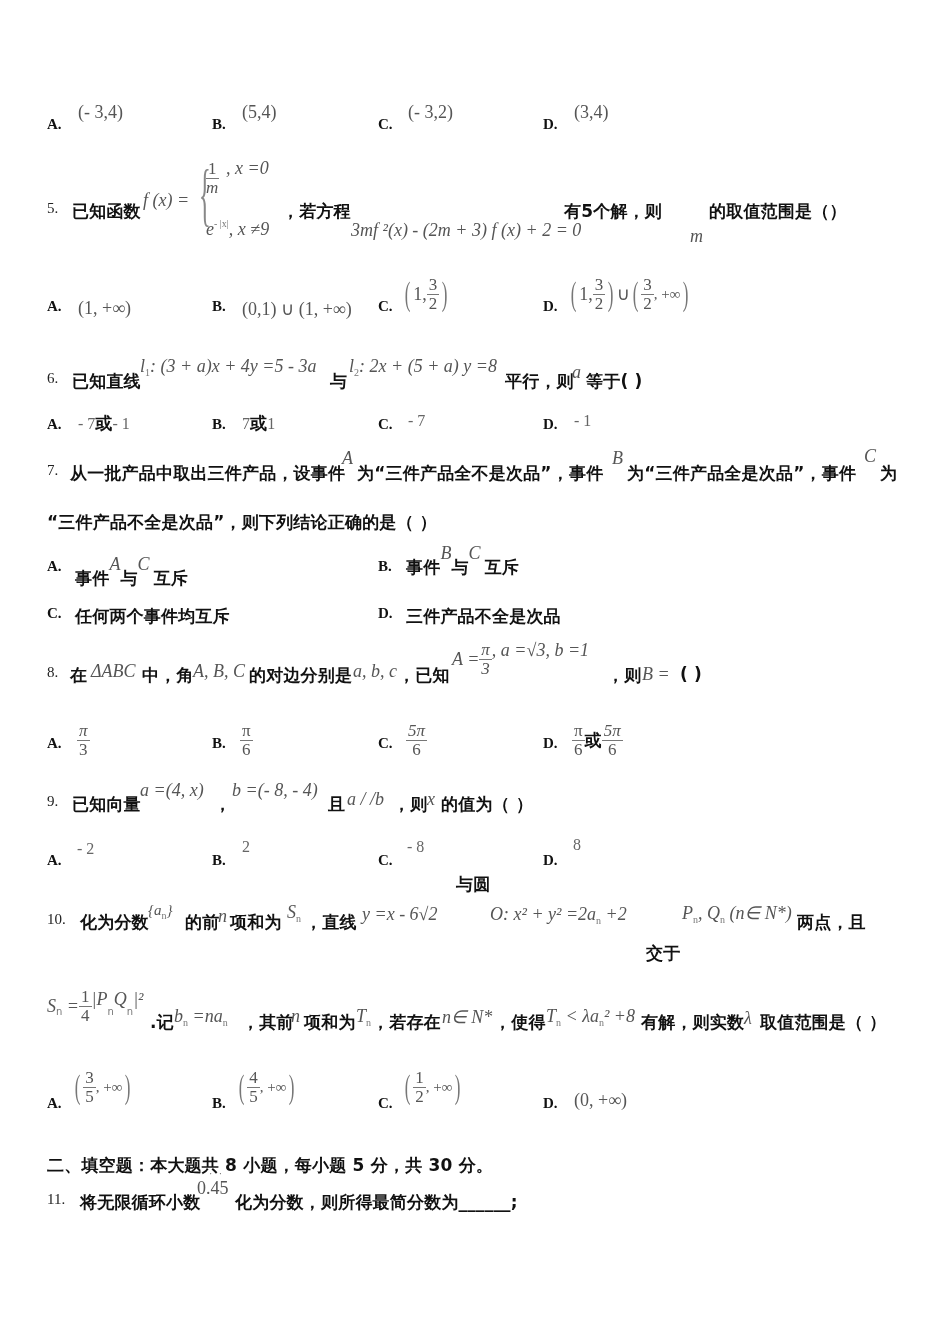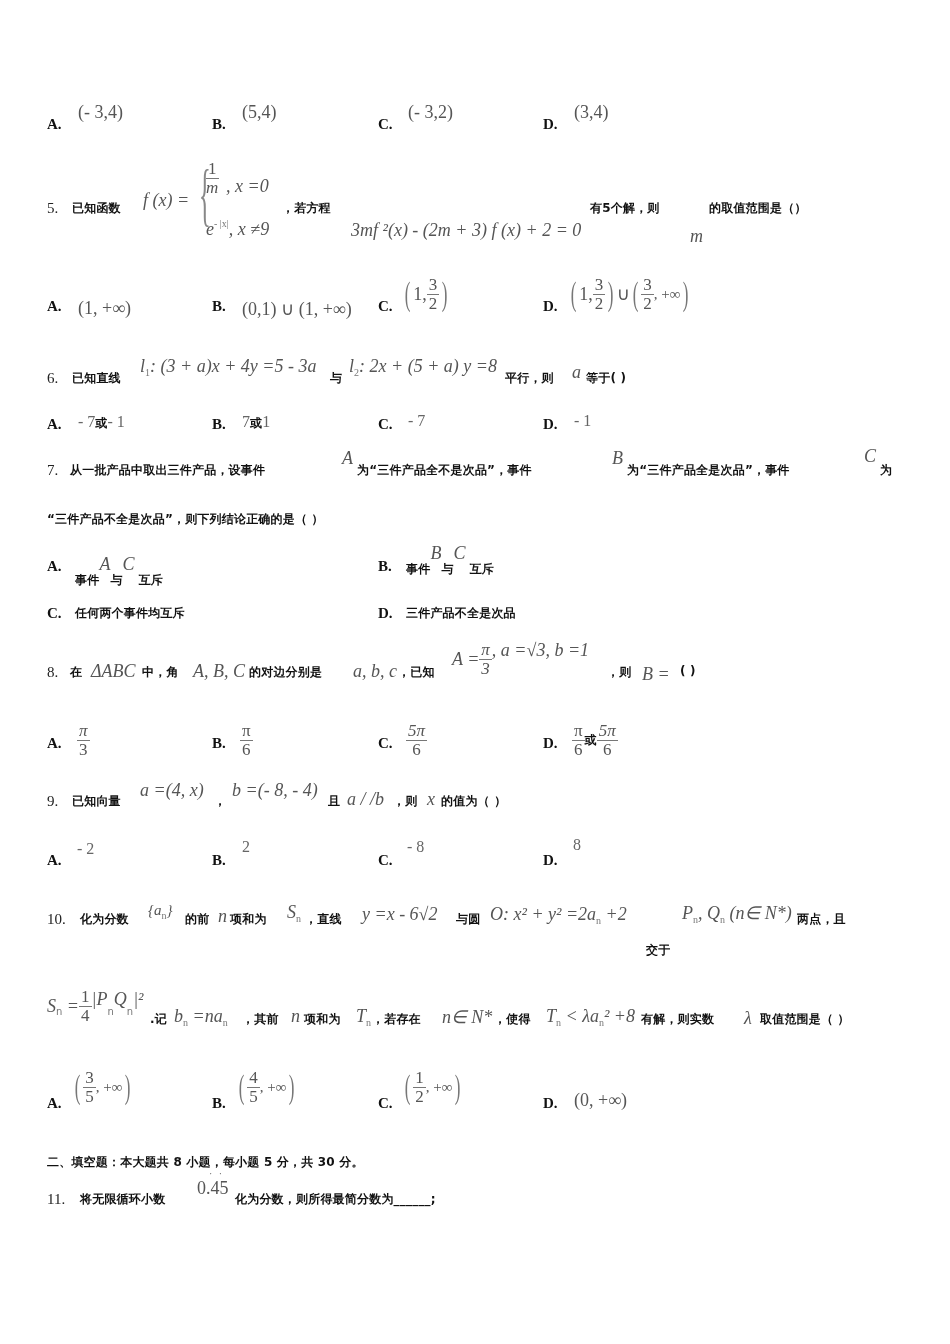--- a/index.html
+++ b/index.html
@@ -1,20 +1,20 @@
 <!DOCTYPE html>
 <html><head>
 <meta charset="utf-8">
 <style>
   html, body { margin:0; padding:0; background:#ffffff; }
   body { width:950px; height:1344px; position:relative; overflow:hidden;
          font-family:"DejaVu Sans", sans-serif; color:#111; }
   .abs { position:absolute; white-space:nowrap; }
   .lbl { font-family:"Liberation Serif", serif; font-weight:bold; font-size:15px; color:#111; }
-  .cn  { font-size:12px; color:#111; font-weight:bold; letter-spacing:0.2px; }
+  .cn  { font-size:17px; color:#111; font-weight:bold; letter-spacing:0.2px; }
   .num { font-family:"Liberation Serif", serif; font-size:15px; color:#222; }
   .m   { font-family:"Liberation Serif", serif; color:#555; font-size:18px; }
   .mi  { font-family:"Liberation Serif", serif; font-style:italic; color:#555; font-size:18px; }
   .ms  { font-family:"Liberation Serif", serif; color:#666; font-size:16px; }
   .frac { display:inline-flex; flex-direction:column; align-items:center; vertical-align:middle;
           font-family:"Liberation Serif", serif; color:#555; font-size:17px; line-height:18px; }
   .frac .n { border-bottom:1px solid #777; padding:0 2px; }
   .big { font-family:"Liberation Serif", serif; color:#777; font-size:34px; font-weight:100; vertical-align:middle; transform:scaleX(0.5); display:inline-block; }
   .sub { font-size:10px; vertical-align:-4px; color:#777; font-style:normal; }
   .sup { font-size:10px; vertical-align:8px; color:#777; font-style:normal; }
@@ -36,25 +36,25 @@
 
 <div>
   <span class="abs num" style="left:47px;top:200px">5.</span>
   <span class="abs cn" style="left:72px;top:200px">已知函数</span>
   <span class="abs mi" style="left:143px;top:190px">f (x) =</span>
   <span class="abs brace" style="left:188px;top:160px">{</span>
   <span class="abs frac" style="left:206px;top:160px">
     <span class="n">1</span>
       <span style="font-style:italic">m</span>
   </span>
-  <span class="abs mi" style="left:226px;top:176px">, x =0</span>
+  <span class="abs mi" style="left:226px;top:158px">, x =0</span>
   <span class="abs mi" style="left:206px;top:218px"><span>e</span><span class="sup">- |x|</span><span>, x ≠9</span></span>
   <span class="abs cn" style="left:282px;top:200px">，若方程</span>
   <span class="abs mi" style="left:351px;top:220px">3mf ²(x) - (2m + 3) f (x) + 2 = 0</span>
-  <span class="abs cn" style="left:590px;top:200px">有5个解，则</span>
+  <span class="abs cn" style="left:564px;top:200px">有5个解，则</span>
   <span class="abs mi" style="left:690px;top:226px">m</span>
   <span class="abs cn" style="left:709px;top:200px">的取值范围是（）</span>
 </div>
 
 <div>
   <span class="abs lbl" style="left:47px;top:298px">A.</span>
   <span class="abs m" style="left:78px;top:298px">(1, +∞)</span>
   <span class="abs lbl" style="left:212px;top:298px">B.</span>
   <span class="abs m" style="left:242px;top:298px">(0,1) ∪ (1, +∞)</span>
   <span class="abs lbl" style="left:378px;top:298px">C.</span>
@@ -192,21 +192,21 @@
 <div>
   <span class="abs num" style="left:47px;top:911px">10.</span>
   <span class="abs cn" style="left:80px;top:911px">化为分数</span>
   <span class="abs mi" style="left:148px;top:902px;font-size:15px"><span>{a</span><span class="sub">n</span><span>}</span></span>
   <span class="abs cn" style="left:185px;top:911px">的前</span>
   <span class="abs mi" style="left:218px;top:906px">n</span>
   <span class="abs cn" style="left:230px;top:911px">项和为</span>
   <span class="abs mi" style="left:287px;top:902px"><span>S</span><span class="sub">n</span></span>
   <span class="abs cn" style="left:305px;top:911px">，直线</span>
   <span class="abs mi" style="left:362px;top:904px">y =x - 6√2</span>
-  <span class="abs cn" style="left:456px;top:911px">与圆</span>
+  <span class="abs cn" style="left:456px;top:873px">与圆</span>
   <span class="abs mi" style="left:490px;top:904px"><span>O: x² + y² =2a</span><span class="sub">n</span><span> +2</span></span>
   <span class="abs cn" style="left:646px;top:942px">交于</span>
   <span class="abs mi" style="left:682px;top:902px"><span>P</span><span class="sub">n</span><span>, Q</span><span class="sub">n</span> <span>(n∈ N*)</span></span>
   <span class="abs cn" style="left:797px;top:911px">两点，且</span>
 </div>
 
 <div>
   <span class="abs" style="left:47px;top:988px"><span class="mi" style="vertical-align:middle">S</span><span class="sub">n</span><span class="mi" style="vertical-align:middle"> =</span><span class="frac">
         <span class="n">1</span>
         <span>4</span>

